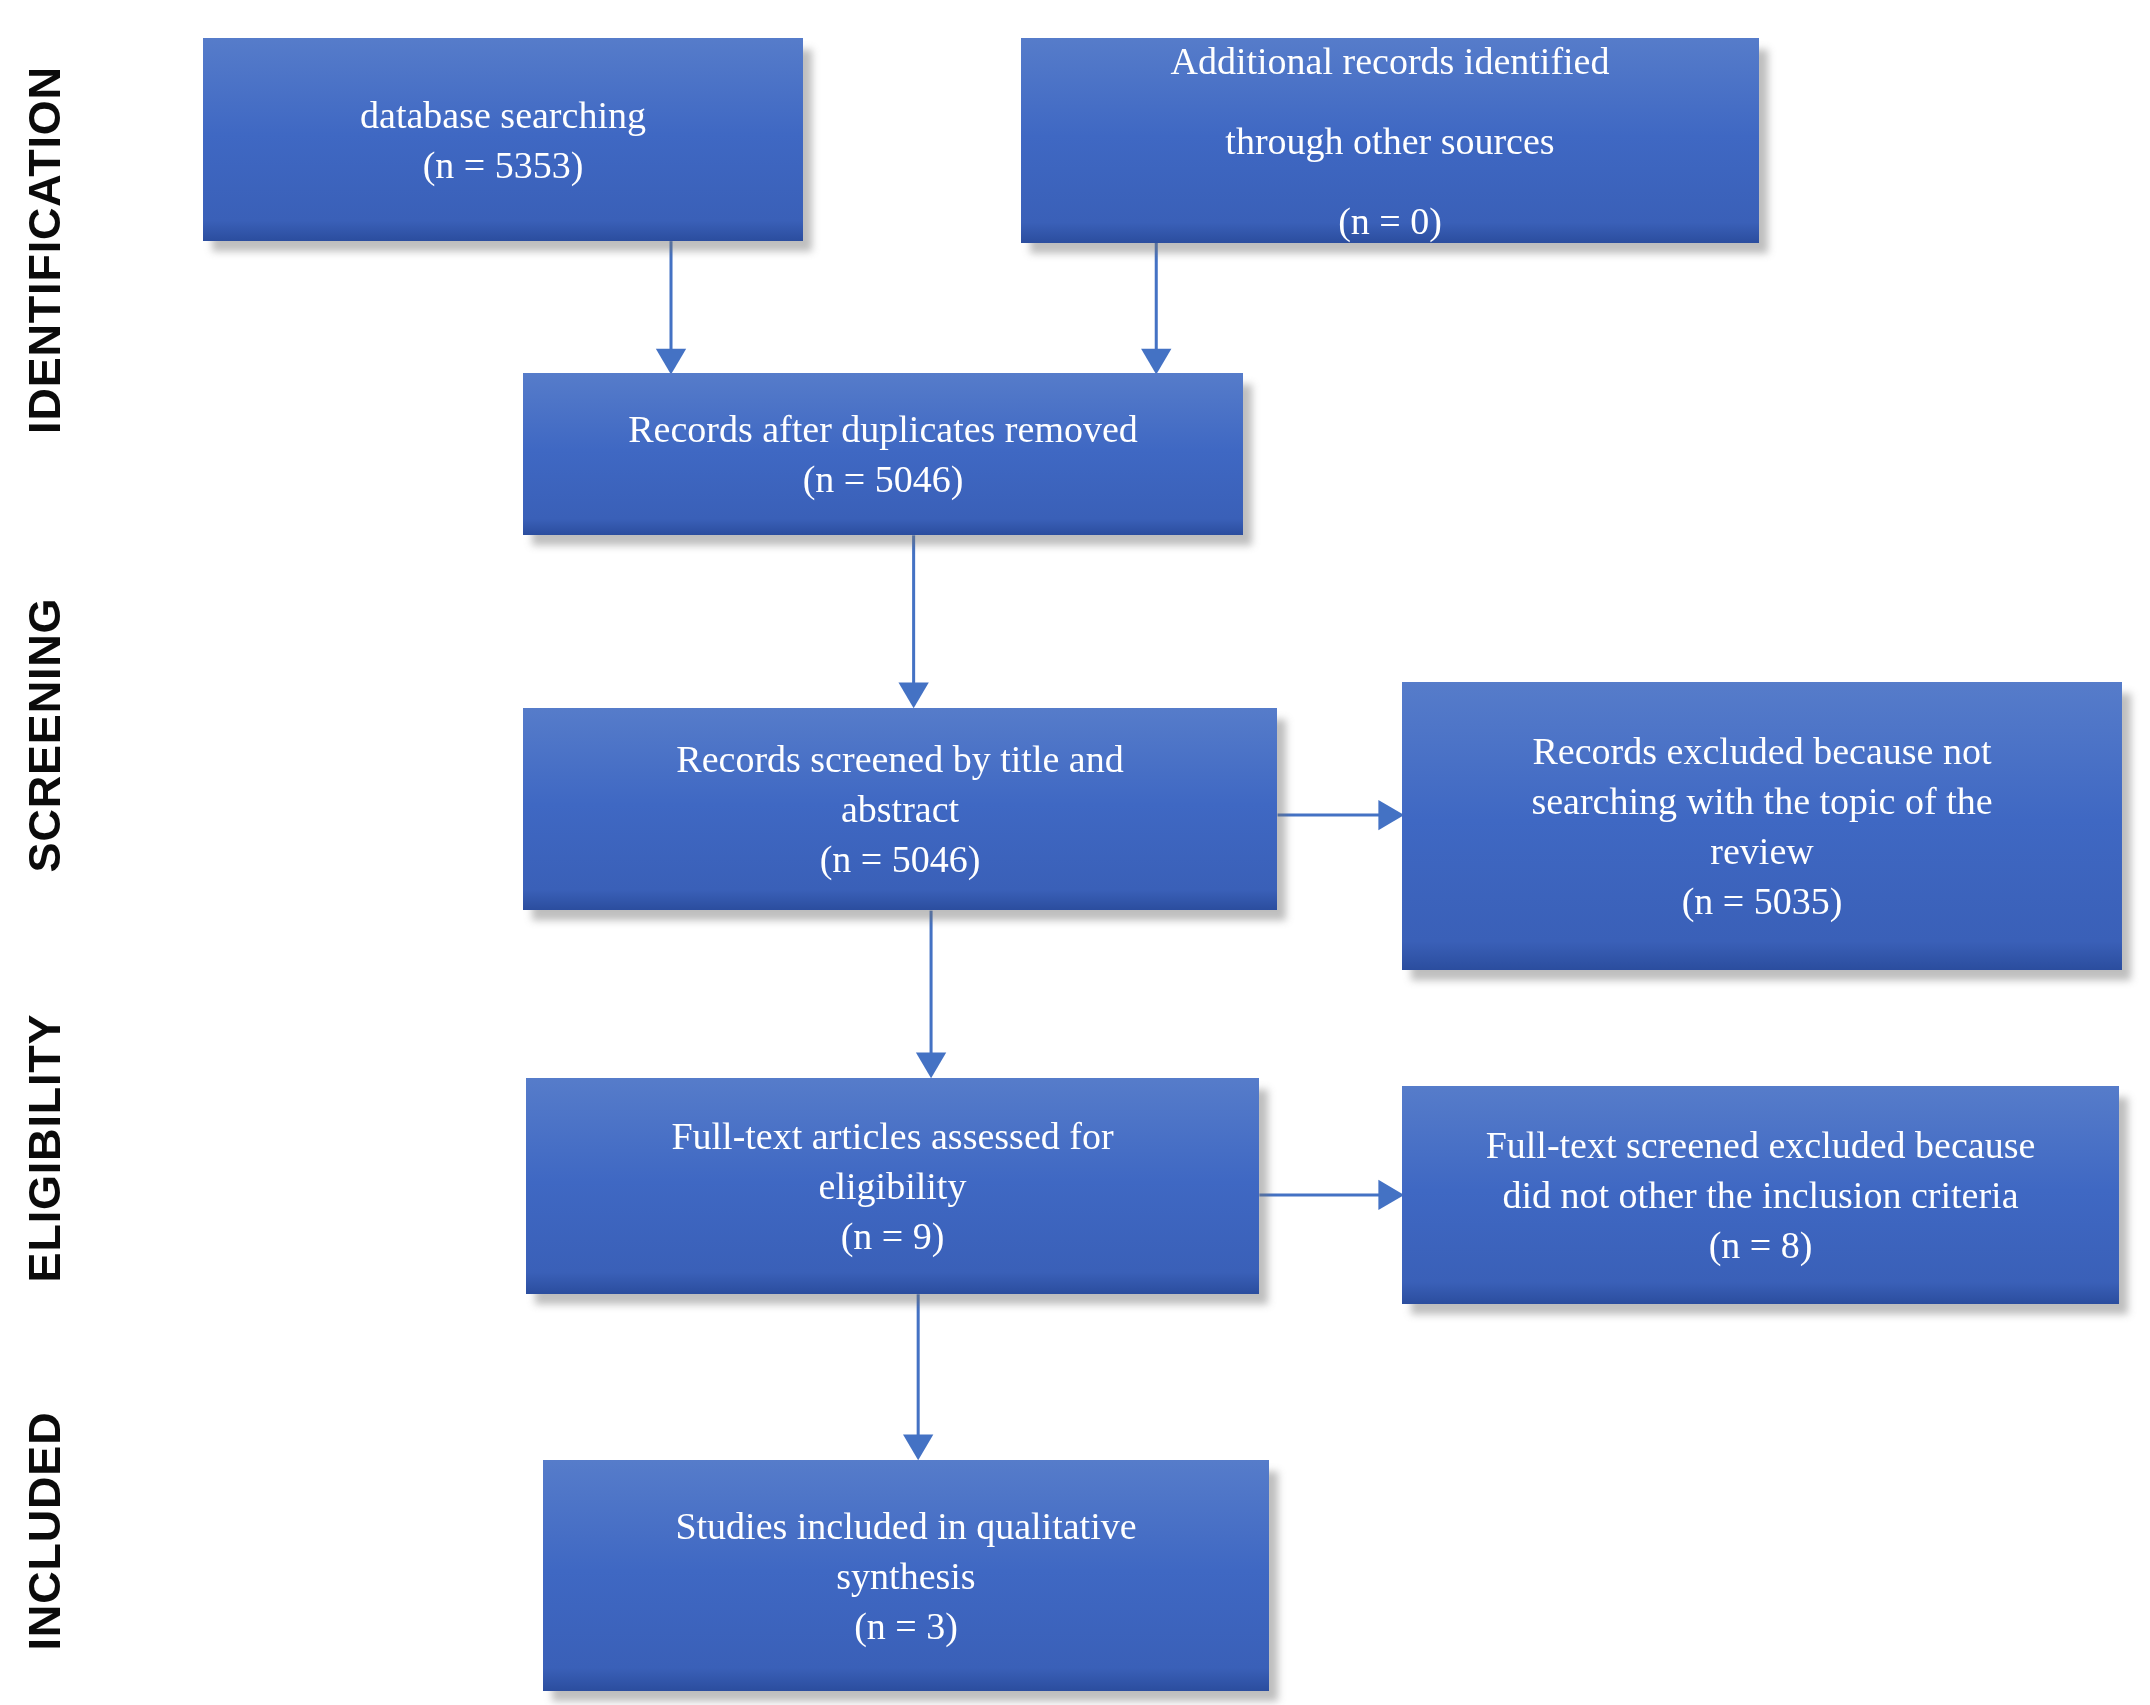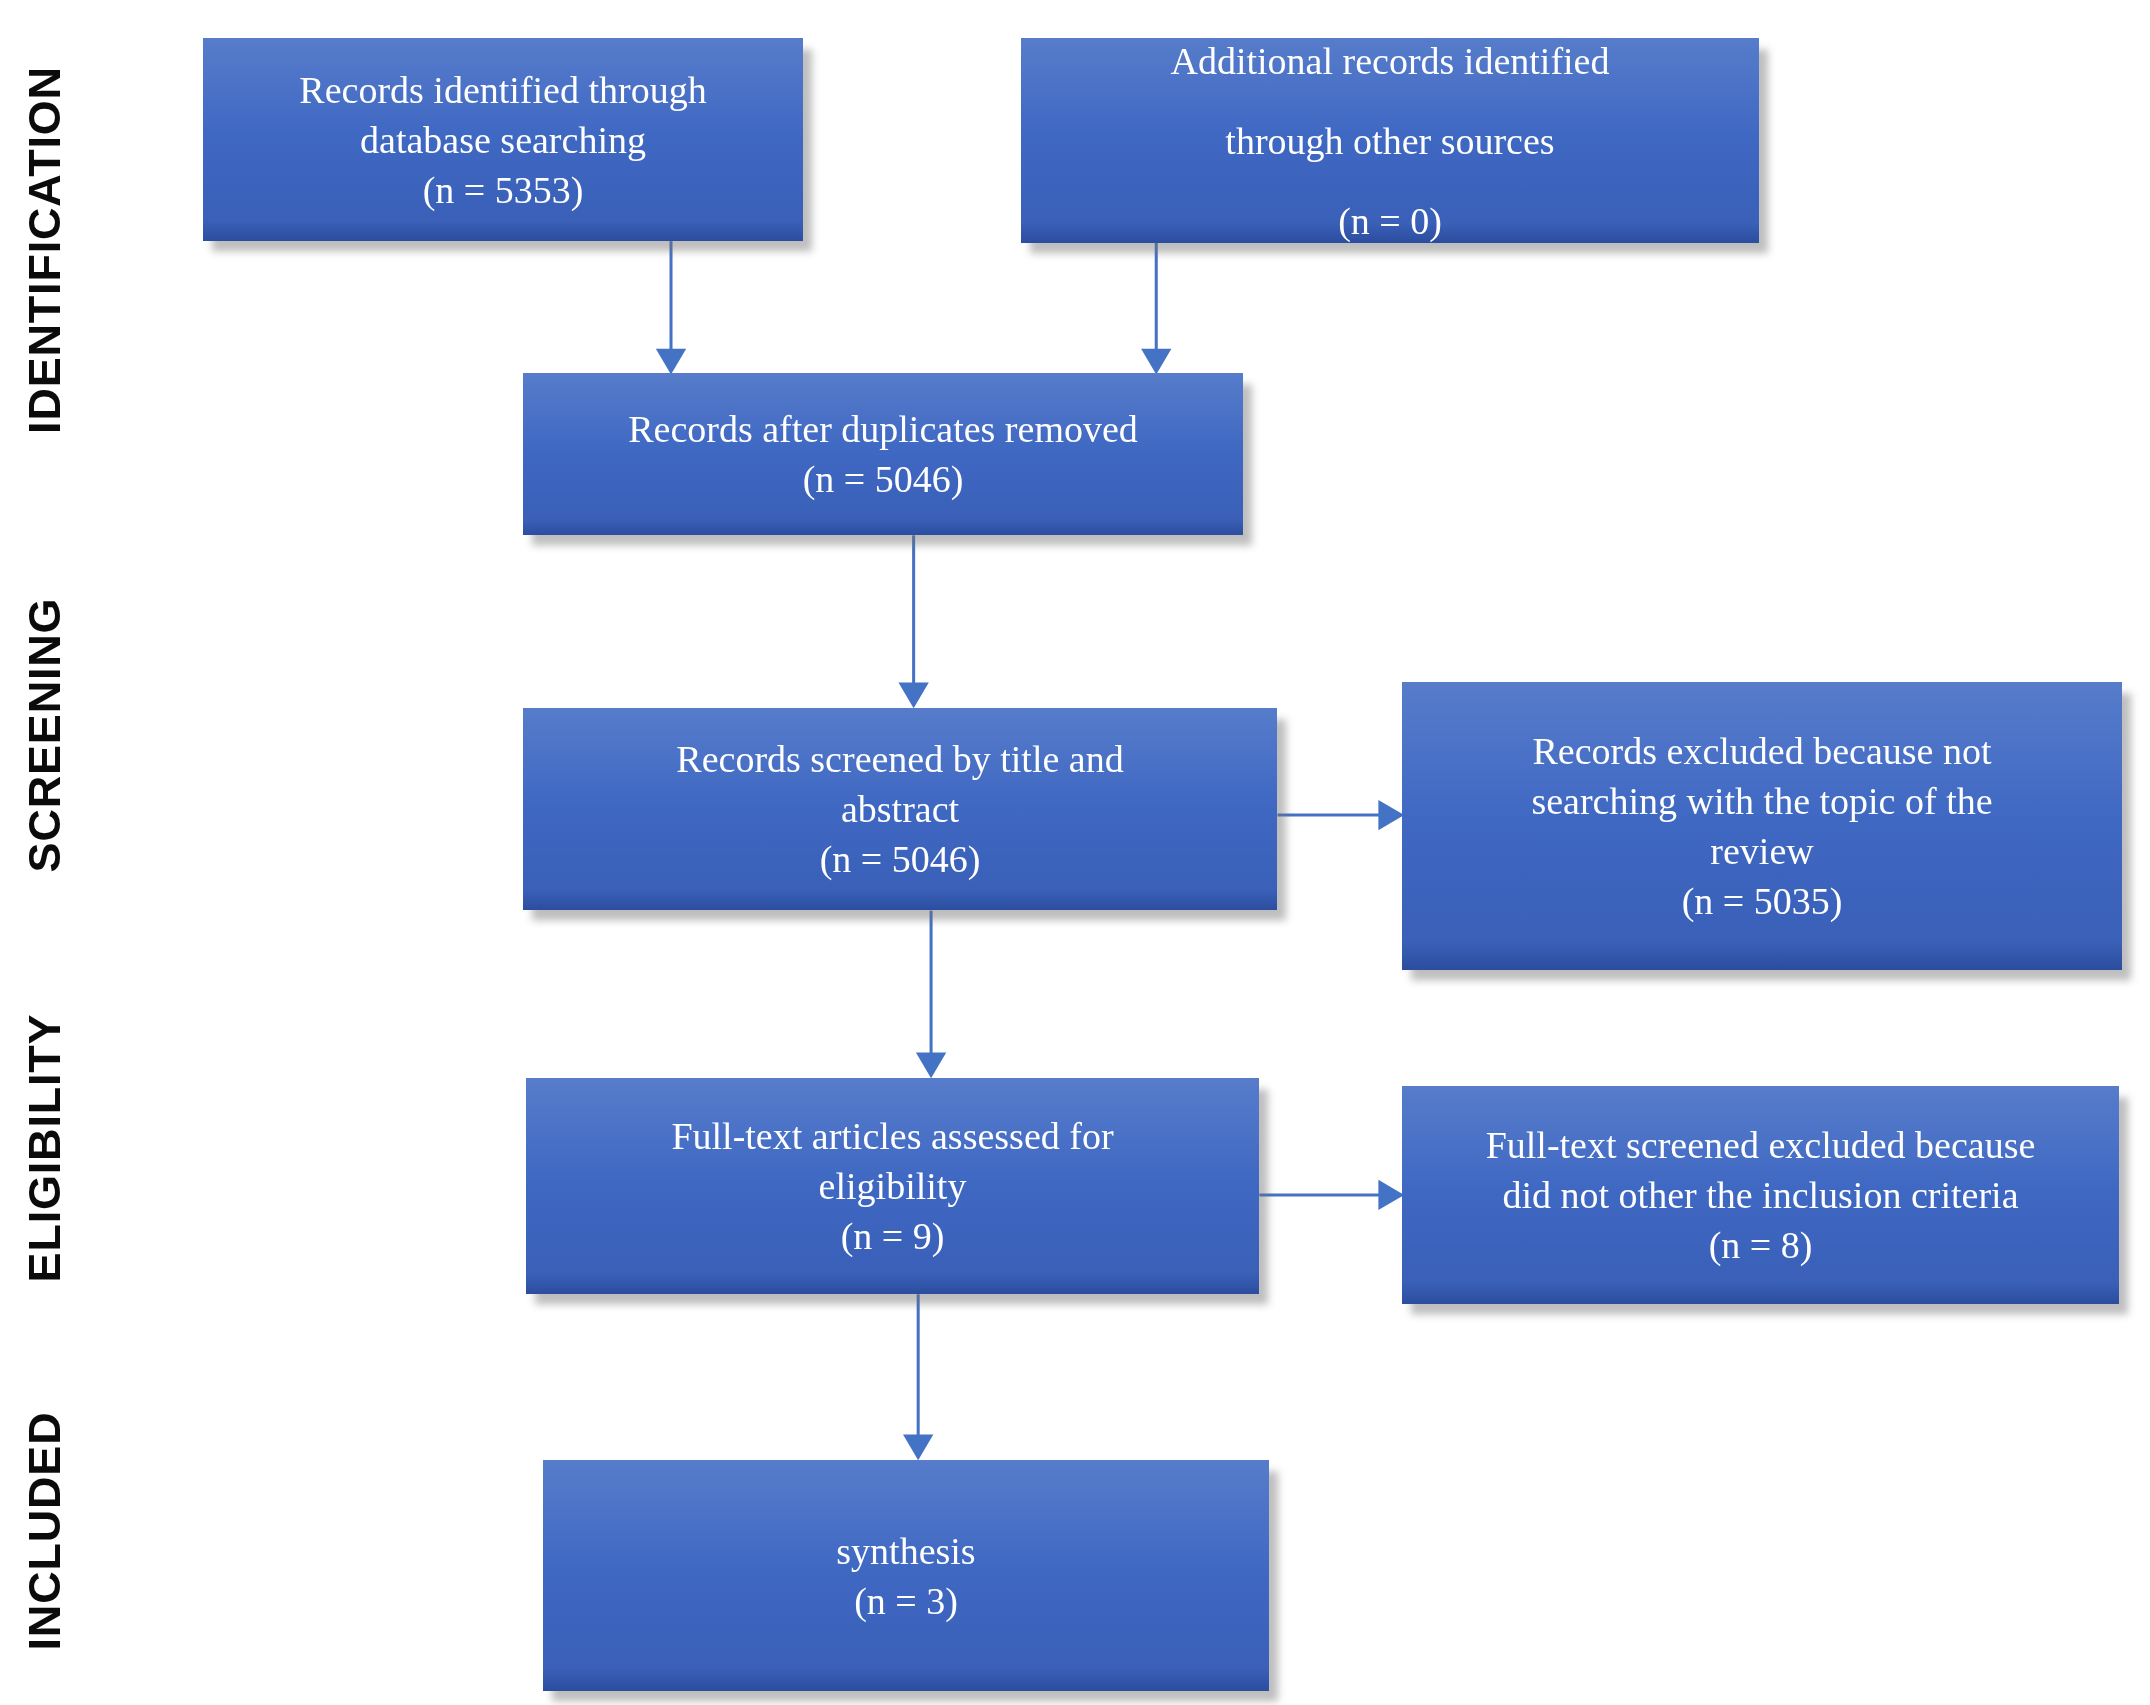--- a/index.html
+++ b/index.html
@@ -104,21 +104,20 @@
       <polygon class="arrow-head" points="1191,1892 1231,1892 1211,1926"></polygon>
     </g>
   </svg>
 
   <div class="stage-label" style="left:45px; top:250px;">IDENTIFICATION</div>
   <div class="stage-label" style="left:45px; top:735px;">SCREENING</div>
   <div class="stage-label" style="left:45px; top:1148px;">ELIGIBILITY</div>
   <div class="stage-label" style="left:45px; top:1531px;">INCLUDED</div>
 
   <div class="flow-box" style="left:203px; top:38px; width:600px; height:203px;">
-    <div class="box-line">Records identified through</div>
     <div class="box-line">database searching</div>
     <div class="box-line">(n = 5353)</div>
   </div>
 
   <div class="flow-box" style="left:1021px; top:38px; width:738px; height:205px;gap:30px;">
     <div class="box-line">Additional records identified</div>
     <div class="box-line">through other sources</div>
     <div class="box-line">(n = 0)</div>
   </div>
 
@@ -146,18 +145,19 @@
     <div class="box-line">(n = 9)</div>
   </div>
 
   <div class="flow-box" style="left:1402px; top:1086px; width:717px; height:218px;">
     <div class="box-line">Full-text screened excluded because</div>
     <div class="box-line">did not other the inclusion criteria</div>
     <div class="box-line">(n = 8)</div>
   </div>
 
   <div class="flow-box" style="left:543px; top:1460px; width:726px; height:231px;">
+    <div class="box-line">Studies included in qualitative</div>
     <div class="box-line">synthesis</div>
     <div class="box-line">(n = 3)</div>
   </div>
 
 </div>
 
 
 </body></html>

